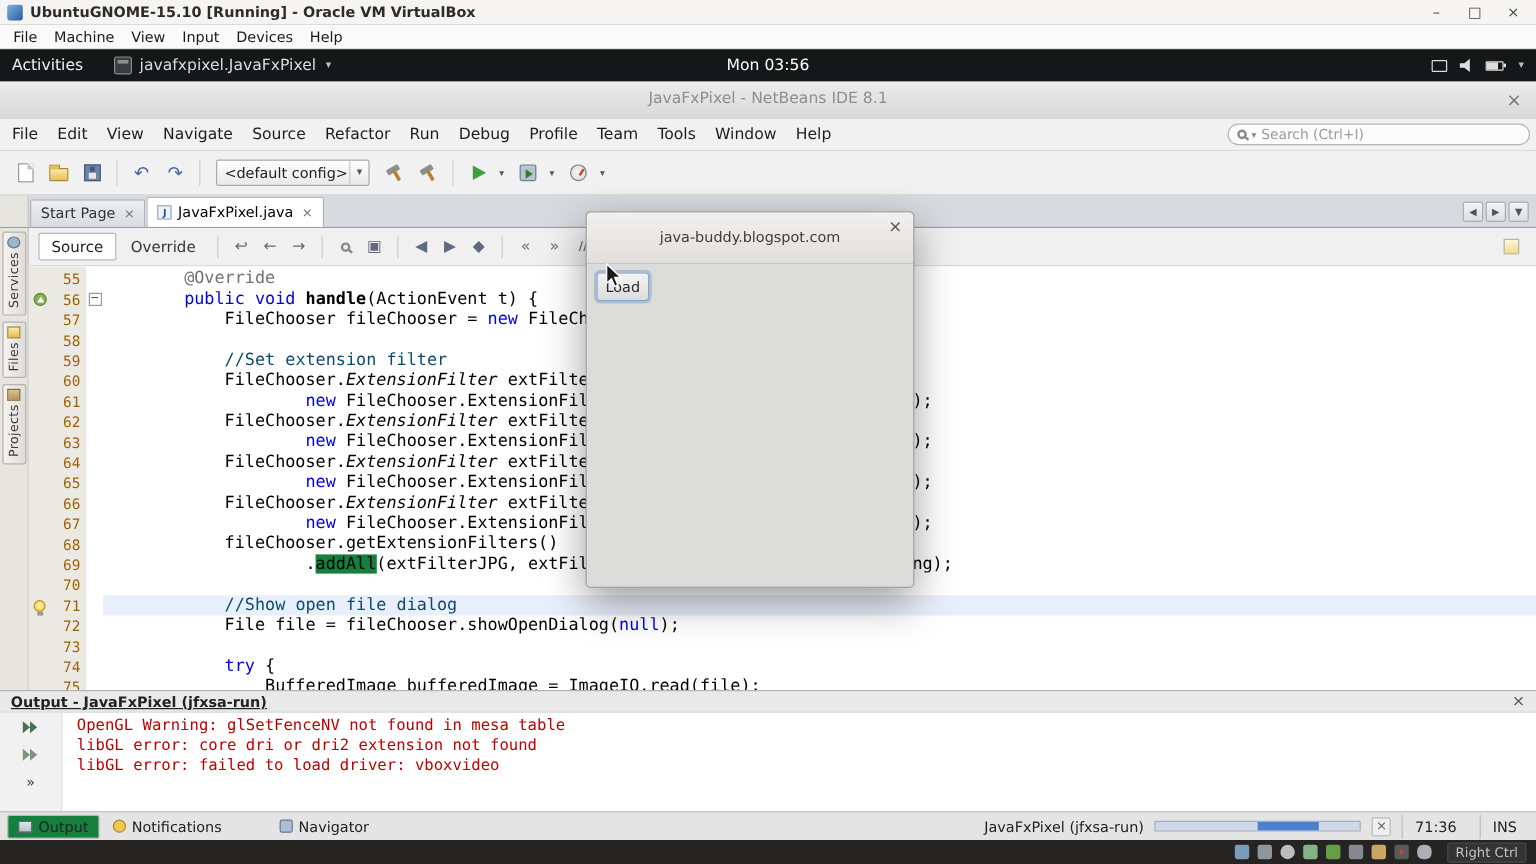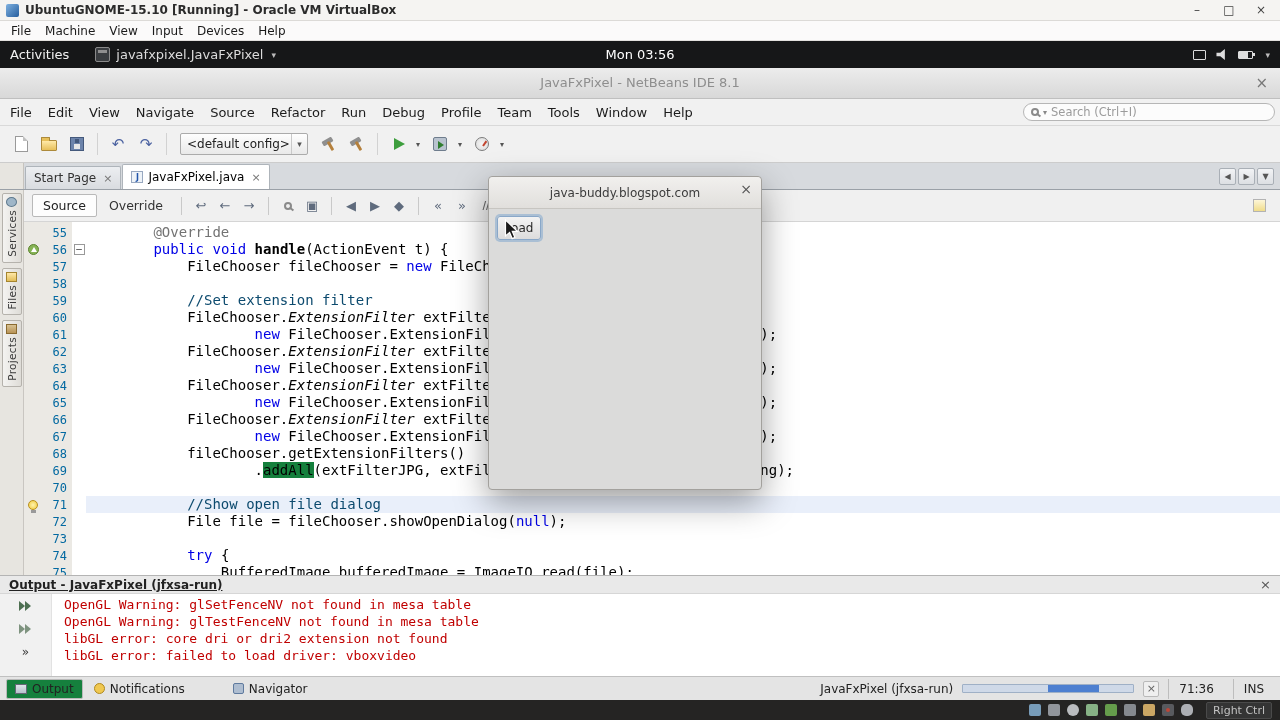--- a/index.html
+++ b/index.html
@@ -93,21 +93,21 @@
 .r-services{background:#9fb6c8;border:1px solid #5f7a8e;border-radius:50%}
 .r-files{background:linear-gradient(#ffe9a8,#e2bd58);border:1px solid #a5852f}
 .r-projects{background:linear-gradient(#d8c294,#b89356);border:1px solid #8a6a30}
 
 
 #editor{position:absolute;left:24px;right:0;top:222px;height:353px;background:#fff;overflow:hidden}
 #gutter-bg{position:absolute;left:0;top:0;bottom:0;width:48px;background:#ebe9e4}
 #code-lines{position:absolute;left:0;top:2px;right:0}
 .code-line{display:flex;height:17px;align-items:center;position:relative}
 .ln-glyph{width:18px;flex:none;display:flex;align-items:center;justify-content:center;z-index:1}
-.ln-num{width:30px;flex:none;text-align:right;padding-right:5px;font:12px "DejaVu Sans Mono",monospace;color:#0369a1;z-index:1}
+.ln-num{width:30px;flex:none;text-align:right;padding-right:5px;font:12px "DejaVu Sans Mono",monospace;color:#a16207;z-index:1}
 .ln-fold{width:14px;flex:none;display:flex;align-items:center;justify-content:center}
 .ln-code{flex:1;font:14px/17px "DejaVu Sans Mono","Liberation Mono",monospace;white-space:pre;color:#000}
 .code-line.cur .ln-code,.code-line.cur .ln-fold{background:#e9effa}
 .tk-k{color:#0000e6}
 .tk-c{color:#0c4a6e}
 .tk-s{color:#ce7b00}
 .tk-a{color:#737373}
 .tk-i{font-style:italic}
 .tk-m{font-weight:bold}
 .tk-h{background:#15803d}
@@ -151,21 +151,21 @@
 .vsi{width:12px;height:12px;border-radius:2px;opacity:.92;flex:none}
 .vsi-display{background:#7fa7c7}.vsi-hdd{background:#9aa0a6}.vsi-cd{background:#c7cacd;border-radius:50%}
 .vsi-audio{background:#8fbf8f}.vsi-net{background:#6aa84f}.vsi-usb{background:#8d9298}
 .vsi-share{background:#d9b36a}.vsi-rec{background:#5d5f63;position:relative}
 .vsi-rec::after{content:"";position:absolute;left:4px;top:4px;width:4px;height:4px;border-radius:50%;background:#c94a3a}
 .vsi-mouse{background:#b8bcc1;border-radius:5px}
 .vs-hostkey{color:#c2c2c2;font-size:11px;margin-left:6px;padding:1px 6px;background:#343434;border:1px solid #4a4a4a;border-radius:2px}
 
 
 #jfx-window{position:absolute;left:488px;top:176px;width:274px;height:314px;background:#dbdbda;border:1px solid #a3a19d;border-radius:4px;box-shadow:0 12px 34px rgba(0,0,0,.38);z-index:50}
-.jfx-titlebar{height:32px;background:linear-gradient(#f1f0ee,#e1dfdc);border-bottom:1px solid #c7c5c1;border-radius:4px 4px 0 0;display:flex;align-items:center;justify-content:center;position:relative;font-size:12px;color:#3c3c3c}
+.jfx-titlebar{height:43px;background:linear-gradient(#f1f0ee,#e1dfdc);border-bottom:1px solid #c7c5c1;border-radius:4px 4px 0 0;display:flex;align-items:center;justify-content:center;position:relative;font-size:12px;color:#3c3c3c}
 .jfx-close{position:absolute;right:9px;top:4px;font-size:14px;color:#555}
 .jfx-body{position:relative;height:286px}
 .jfx-load{position:absolute;left:8px;top:7px;width:44px;height:24px;font-family:"DejaVu Sans",sans-serif;font-size:12px;color:#292929;background:linear-gradient(#f3f3f3,#dcdcdc);border:1px solid #89a7c8;border-radius:3px;box-shadow:0 0 0 2px rgba(80,140,200,.35)}
 #cursor{position:absolute;left:504px;top:219px;z-index:60}
 </style>
 </head>
 <body>
 
 <div class="band" id="vbox-titlebar">
   <span class="vbox-logo"></span>
@@ -478,21 +478,20 @@
     <span class="or-btn">
         <span class="play2"></span>
       </span>
     <span class="or-btn">
         <span class="play2 dim"></span>
       </span>
     <span class="or-btn">»</span>
   </div>
   <div id="out-lines">
       <div class="out-line">OpenGL Warning: glSetFenceNV not found in mesa table</div>
-      <div class="out-line">OpenGL Warning: glTestFenceNV not found in mesa table</div>
       <div class="out-line">libGL error: core dri or dri2 extension not found</div>
       <div class="out-line">libGL error: failed to load driver: vboxvideo</div>
     </div>
 </div>
 
 <div class="band" id="nb-status">
   <span class="st-tab active">
     <span class="st-output"></span>
     <span>Output</span>
   </span>

